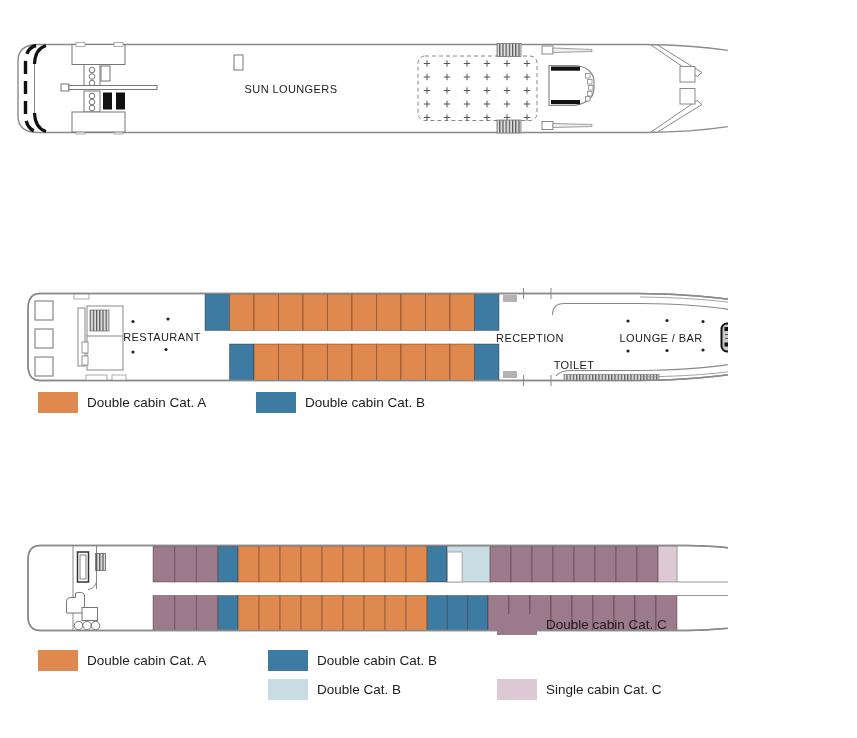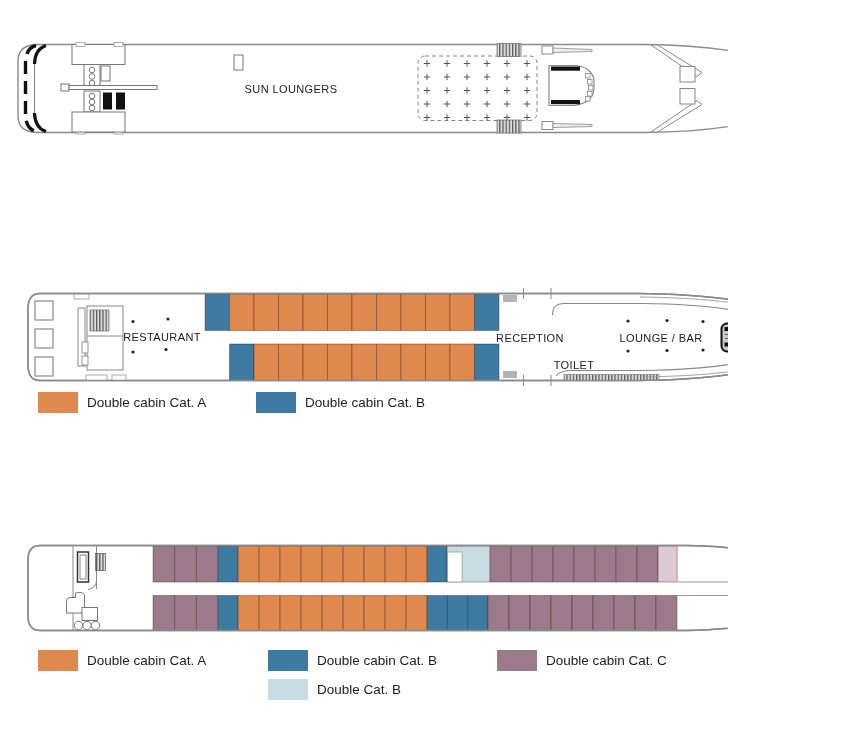--- a/index.html
+++ b/index.html
@@ -273,22 +273,26 @@
 </div>
 
 <div class="legend-item" style="left:38px;top:650px">
   <span class="swatch" style="background: rgb(224, 137, 79);"></span>
   <span>Double cabin Cat. A</span>
 </div>
 <div class="legend-item" style="left:268px;top:650px">
   <span class="swatch" style="background: rgb(61, 123, 163);"></span>
   <span>Double cabin Cat. B</span>
 </div>
-<div class="legend-item" style="left:497px;top:650px">
+<div class="legend-item" style="left:497px;top:614px">
   <span class="swatch" style="background: rgb(155, 122, 140);"></span>
   <span>Double cabin Cat. C</span>
 </div>
 <div class="legend-item" style="left:268px;top:678.5px">
   <span class="swatch" style="background: rgb(199, 221, 227);"></span>
   <span>Double Cat. B</span>
 </div>
+<div class="legend-item" style="left:497px;top:678.5px">
+  <span class="swatch" style="background: rgb(220, 201, 212);"></span>
+  <span>Single cabin Cat. C</span>
+</div>
 
 </div>
 
 </body></html>

